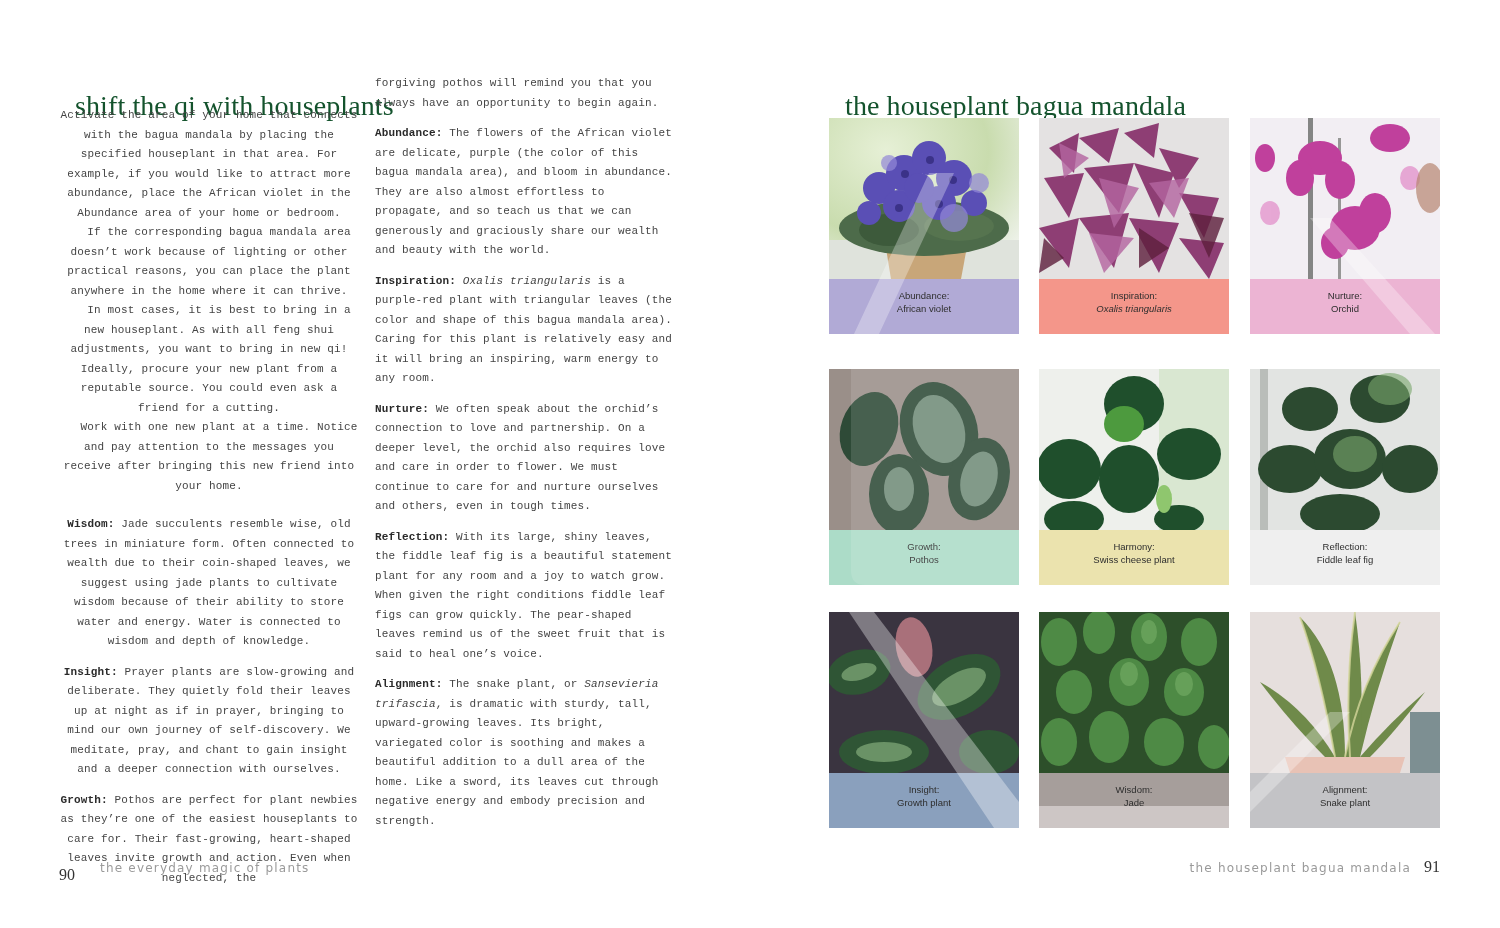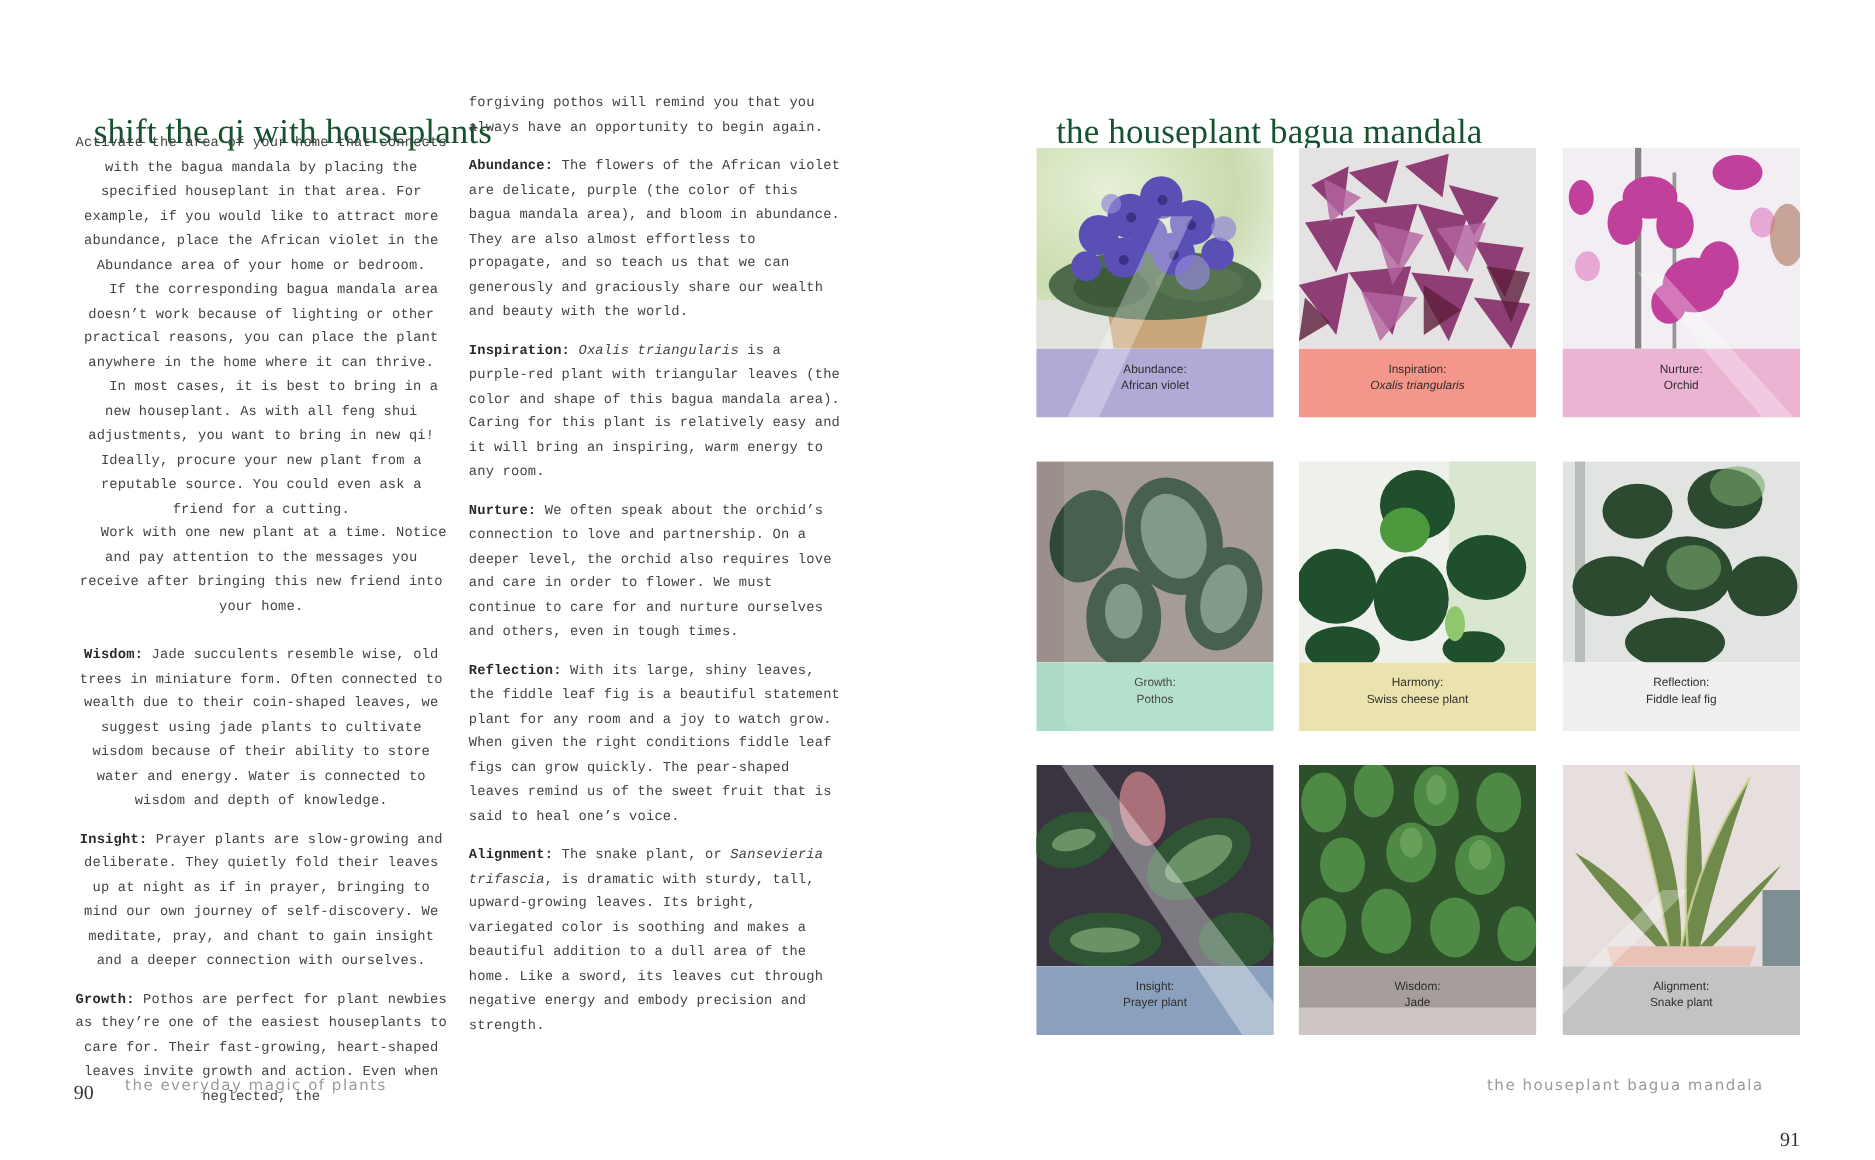--- a/index.html
+++ b/index.html
@@ -254,21 +254,21 @@
         <g fill="#9bc48e" opacity="0.55">
           <ellipse cx="130" cy="75" rx="30" ry="14" transform="rotate(-30 130 75)"></ellipse>
           <ellipse cx="55" cy="140" rx="28" ry="10"></ellipse>
           <ellipse cx="30" cy="60" rx="18" ry="8" transform="rotate(-15 30 60)"></ellipse>
         </g>
         <ellipse cx="85" cy="35" rx="18" ry="30" fill="#a9707a" transform="rotate(-10 85 35)"></ellipse>
       </svg>
     </div>
     <div class="label" style="background:#8aa0bd;">
       <span>Insight:</span>
-      <span>Prayer plant</span>
+      <span>Growth plant</span>
     </div>
     <svg class="stripe" width="190" height="216" style="left:0;top:0;">
       <polygon points="20,0 45,0 190,190 190,216 165,216" fill="#ffffff" opacity="0.35"></polygon>
     </svg>
   </div>
 
   <div class="card" style="left:1039px; top:612px;">
     <div class="photo">
       <svg width="190" height="161" viewBox="0 0 190 161">
         <rect width="190" height="161" fill="#2d4f2a"></rect>
@@ -325,13 +325,13 @@
     </div>
     <svg class="stripe" width="190" height="216" style="left:0;top:0;">
       <polygon points="0,200 0,180 80,100 100,100" fill="#ffffff" opacity="0.3"></polygon>
     </svg>
   </div>
 </div>
 
 <span class="footer-num" style="left:59px; top:866px;">90</span>
 <span class="footer-txt" style="left:100px; top:861px;">the everyday magic of plants</span>
 <span class="footer-txt" style="right:89px; top:861px;">the houseplant bagua mandala</span>
-<span class="footer-num" style="right:60px; top:904px;">91</span>
+<span class="footer-num" style="right:60px; top:858px;">91</span>
 
 </body></html>

